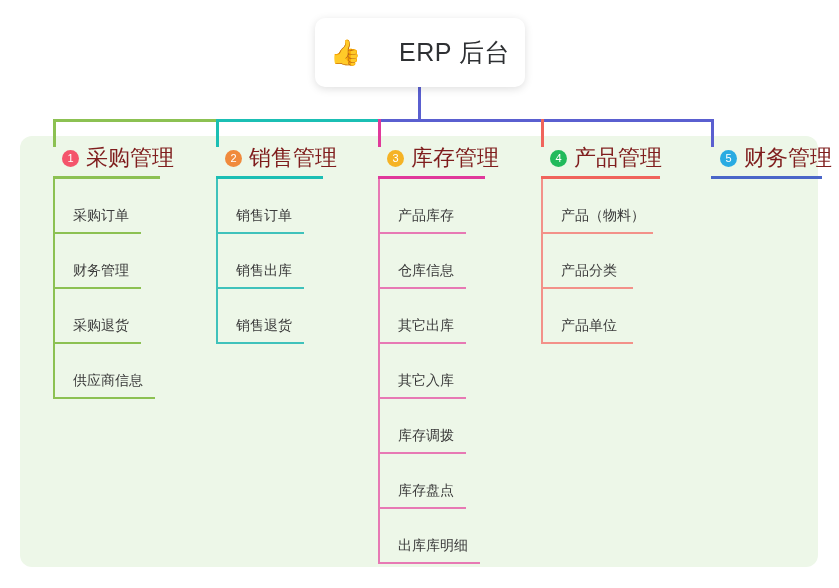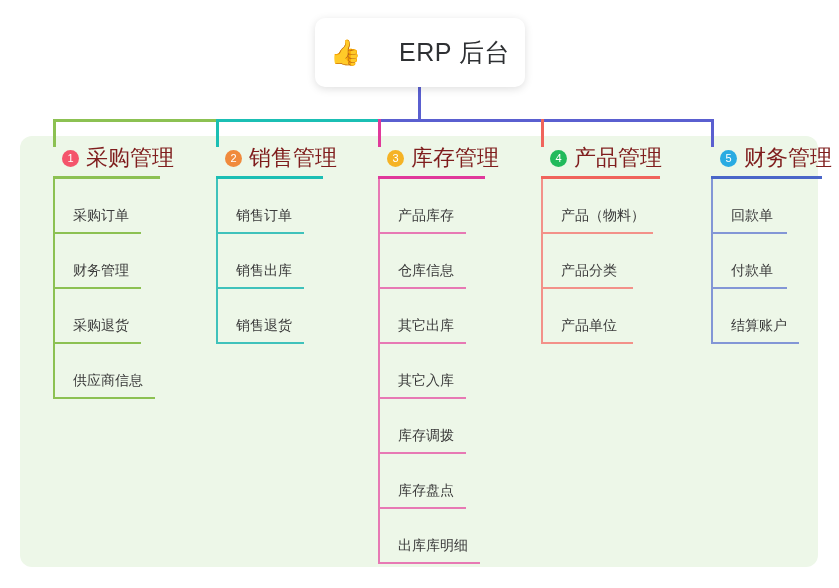--- a/index.html
+++ b/index.html
@@ -260,29 +260,14 @@
           <div class="leaf-rule" style="width: 92px; background: rgb(243, 145, 137);"></div>
         </div>
       </div>
     </div>
     <div class="column" style="left: 698px; width: 140px;">
       <div class="col-head">
         <span class="badge" style="background: rgb(41, 171, 226);">5</span>
         <span class="col-title">财务管理</span>
       </div>
       <div class="col-rule" style="width: 111px; margin-left: 13px; background: rgb(74, 102, 200);"></div>
-      <div class="leaves">
-        <div class="spine" style="background: rgb(131, 150, 214);"></div>
-        <div class="leaf">
-          <div class="leaf-label">回款单</div>
-          <div class="leaf-rule" style="width: 76px; background: rgb(131, 150, 214);"></div>
-        </div>
-        <div class="leaf">
-          <div class="leaf-label">付款单</div>
-          <div class="leaf-rule" style="width: 76px; background: rgb(131, 150, 214);"></div>
-        </div>
-        <div class="leaf">
-          <div class="leaf-label">结算账户</div>
-          <div class="leaf-rule" style="width: 88px; background: rgb(131, 150, 214);"></div>
-        </div>
-      </div>
     </div>
   </div>
 
 </body></html>

